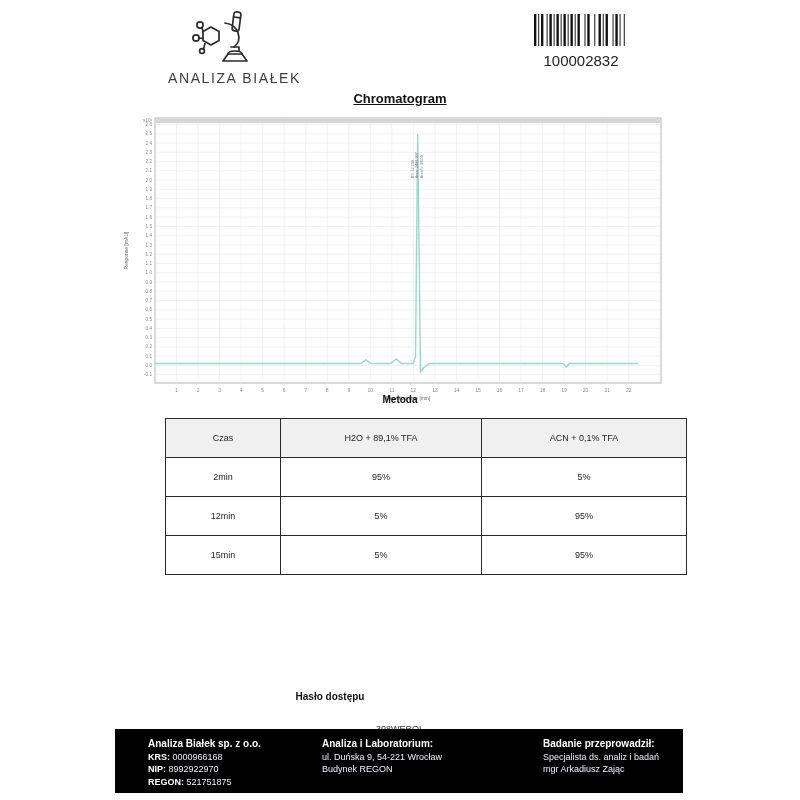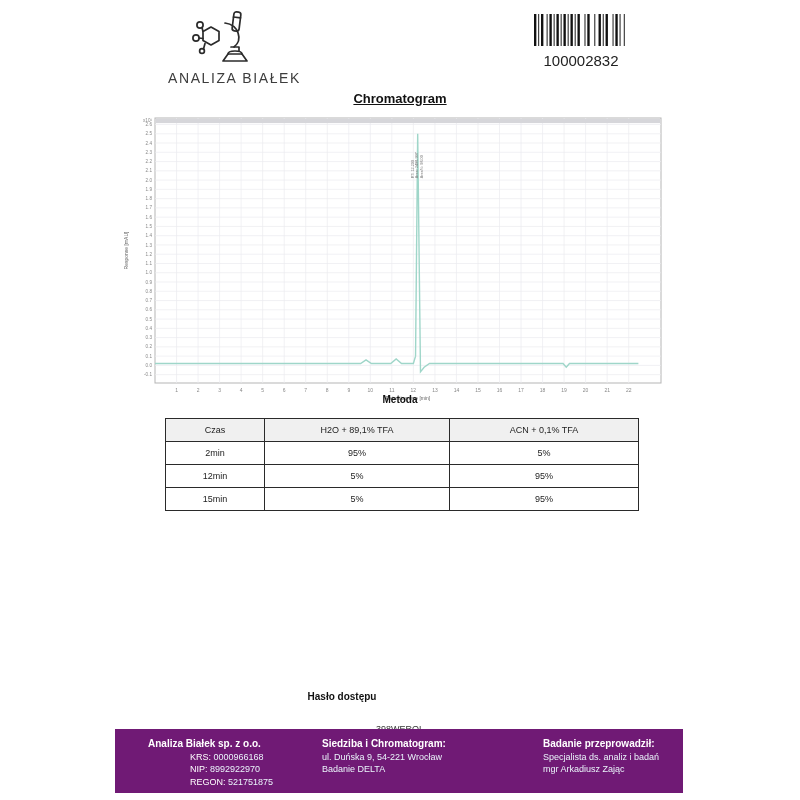--- a/index.html
+++ b/index.html
@@ -15,33 +15,33 @@
   
   .doc-title{left:0;width:800px;text-align:center;font-weight:bold;color:#111;}
   .title-chrom{top:91px;font-size:13px;text-decoration:underline;}
   .title-metoda{top:394px;font-size:10px;}
 
   
   .chart-wrap{left:118px;top:112px;width:548px;height:292px;}
 
   
   .metoda-table{left:165px;top:418px;width:470px;border-collapse:collapse;table-layout:fixed;}
-  .metoda-table td{border:1px solid #2a2a2a;text-align:center;font-size:9px;color:#222;height:22px;padding:0;}
+  .metoda-table td{border:1px solid #2a2a2a;text-align:center;font-size:9px;color:#222;height:22px;padding:8px;}
   .metoda-table tr.head td{background:#f0f0f0;}
   .col-czas{width:98px;} .col-h2o{width:184px;} .col-acn{width:188px;}
 
   
-  .pass-label{left:12px;top:691px;width:660px;text-align:center;font-weight:bold;font-size:10px;color:#111;}
+  .pass-label{left:0;top:691px;width:660px;text-align:center;font-weight:bold;font-size:10px;color:#111;}
   .pass-value{left:0;top:724px;width:800px;text-align:center;font-size:9px;color:#333;}
 
   
   .footer-band{left:115px;top:729px;width:568px;height:64px;color:#fff;}
   .f-col{position:absolute;top:9px;font-size:9px;line-height:12.5px;}
   .f-col .b{font-weight:bold;font-size:10px;}
-  .f-col .lbl{font-weight:normal;margin-left:42px;}
+  .f-col .lbl{font-weight:bold;}
   .f-col .val{color:#eaf5fb;}
   .f-col1{left:33px;} .f-col2{left:207px;} .f-col3{left:428px;}
 </style>
 </head>
 <body>
 
 <div class="abs logo-wrap">
   <svg width="72" height="54" viewBox="0 0 72 54">
     <g fill="none" stroke="#2b2b2b" stroke-width="1.7" stroke-linecap="round" stroke-linejoin="round">
       <path d="M24 17 L32 21.5 L32 30.5 L24 35 L16 30.5 L16 21.5 Z"></path>
@@ -230,30 +230,30 @@
     <td>15min</td>
     <td>5%</td>
     <td>95%</td>
   </tr>
 </tbody>
   </table>
 
 <div class="abs pass-label">Hasło dostępu</div>
 <div class="abs pass-value">398WERQL</div>
 
-<div class="abs footer-band" id="footer-band" style="background: #701a75;">
+<div class="abs footer-band" id="footer-band" style="background: #000000;">
   <div class="f-col f-col1">
     <div class="b">Analiza Białek sp. z o.o.</div>
     <div><span class="lbl">KRS:</span> <span class="val">0000966168</span></div>
     <div><span class="lbl">NIP:</span> <span class="val">8992922970</span></div>
     <div><span class="lbl">REGON:</span> <span class="val">521751875</span></div>
   </div>
   <div class="f-col f-col2">
-    <div class="b">Siedziba i Chromatogram:</div>
+    <div class="b">Analiza i Laboratorium:</div>
     <div class="val">ul. Duńska 9, 54-221 Wrocław</div>
-    <div class="val">Badanie DELTA</div>
+    <div class="val">Budynek REGON</div>
   </div>
   <div class="f-col f-col3">
     <div class="b">Badanie przeprowadził:</div>
     <div class="val">Specjalista ds. analiz i badań</div>
     <div class="val">mgr Arkadiusz Zając</div>
   </div>
 </div>
 
 </body></html>

